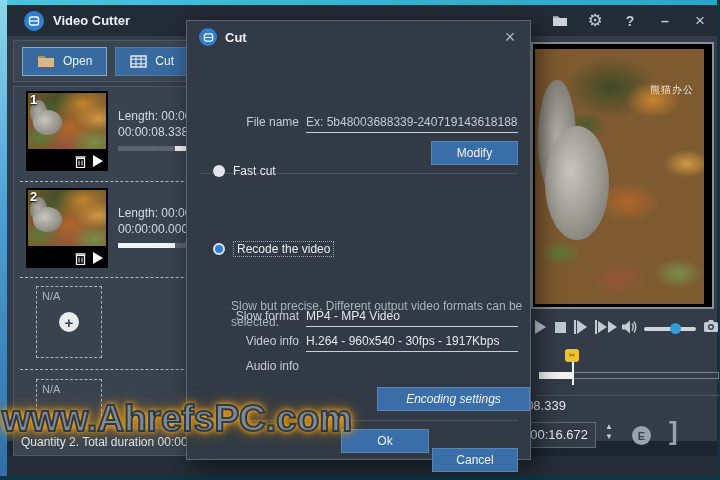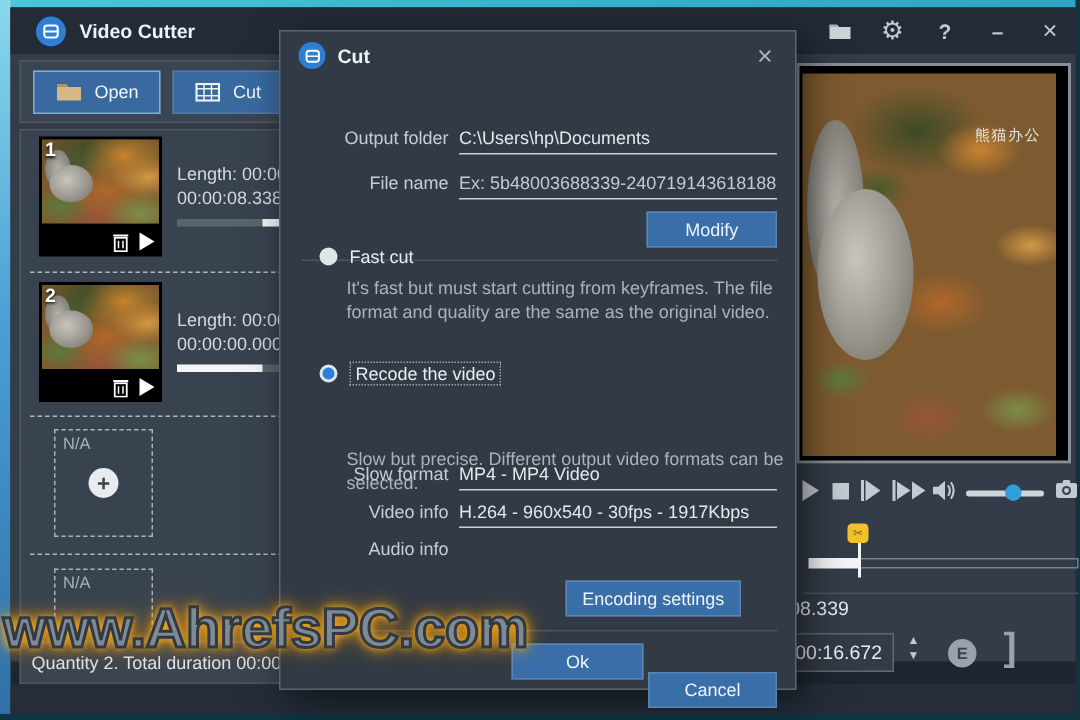--- a/index.html
+++ b/index.html
@@ -310,55 +310,50 @@
     <div class="dlg-badge">
       <svg width="11" height="11" viewBox="0 0 12 12">
           <rect x="1.5" y="2" width="9" height="8" rx="2" fill="none" stroke="#fff" stroke-width="1.4"></rect>
           <line x1="1.5" y1="6" x2="10.5" y2="6" stroke="#fff" stroke-width="1.2"></line>
         </svg>
     </div>
     <div class="dlg-title">Cut</div>
     <div class="dlg-close">×</div>
   </div>
 
-  <div class="fieldrow" style="top:60px;">
-    <div class="f-label">Output folder</div>
-    <div class="f-value">C:\Users\hp\Documents</div>
-  </div>
   <div class="fieldrow" style="top:90px;">
     <div class="f-label">File name</div>
     <div class="f-value placeholder">Ex: 5b48003688339-240719143618188.n</div>
   </div>
   <div class="btn" style="left:244px;top:120px;width:87px;height:24px;">Modify</div>
 
   <div class="dlg-div" style="top:152px;"></div>
 
   <div class="radio-row" style="top:142px;justify-content:center;">
     <div class="radio off"></div>
     <div class="radio-label">Fast cut</div>
   </div>
-  <div class="desc" style="top:163px;">It's fast but must start cutting from keyframes. The file format and quality are the same as the original video.</div>
 
   <div class="radio-row" style="top:220px;">
     <div class="radio on"></div>
     <div class="radio-label focused">Recode the video</div>
   </div>
   <div class="desc" style="top:241px;margin-top:36px;">Slow but precise. Different output video formats can be selected.</div>
 
   <div class="fieldrow" style="top:284px;">
     <div class="f-label">Slow format</div>
     <div class="f-value">MP4 - MP4 Video</div>
   </div>
   <div class="fieldrow" style="top:309px;">
     <div class="f-label">Video info</div>
     <div class="f-value">H.264 - 960x540 - 30fps - 1917Kbps</div>
   </div>
   <div class="fieldrow" style="top:334px;">
     <div class="f-label">Audio info</div>
   </div>
 
-  <div class="btn" style="left:190px;top:366px;width:117px;height:24px;">Encoding settings</div>
+  <div class="btn" style="left:190px;top:366px;width:153px;height:24px;font-style:italic;">Encoding settings</div>
   <div class="dlg-div" style="top:399px;"></div>
   <div class="btn" style="left:154px;top:408px;width:88px;height:24px;">Ok</div>
   <div class="btn" style="left:245px;top:408px;width:86px;height:24px;margin-top:19px;">Cancel</div>
 </div>
 
 <div class="watermark">www.AhrefsPC.com</div>
 
 </body></html>

